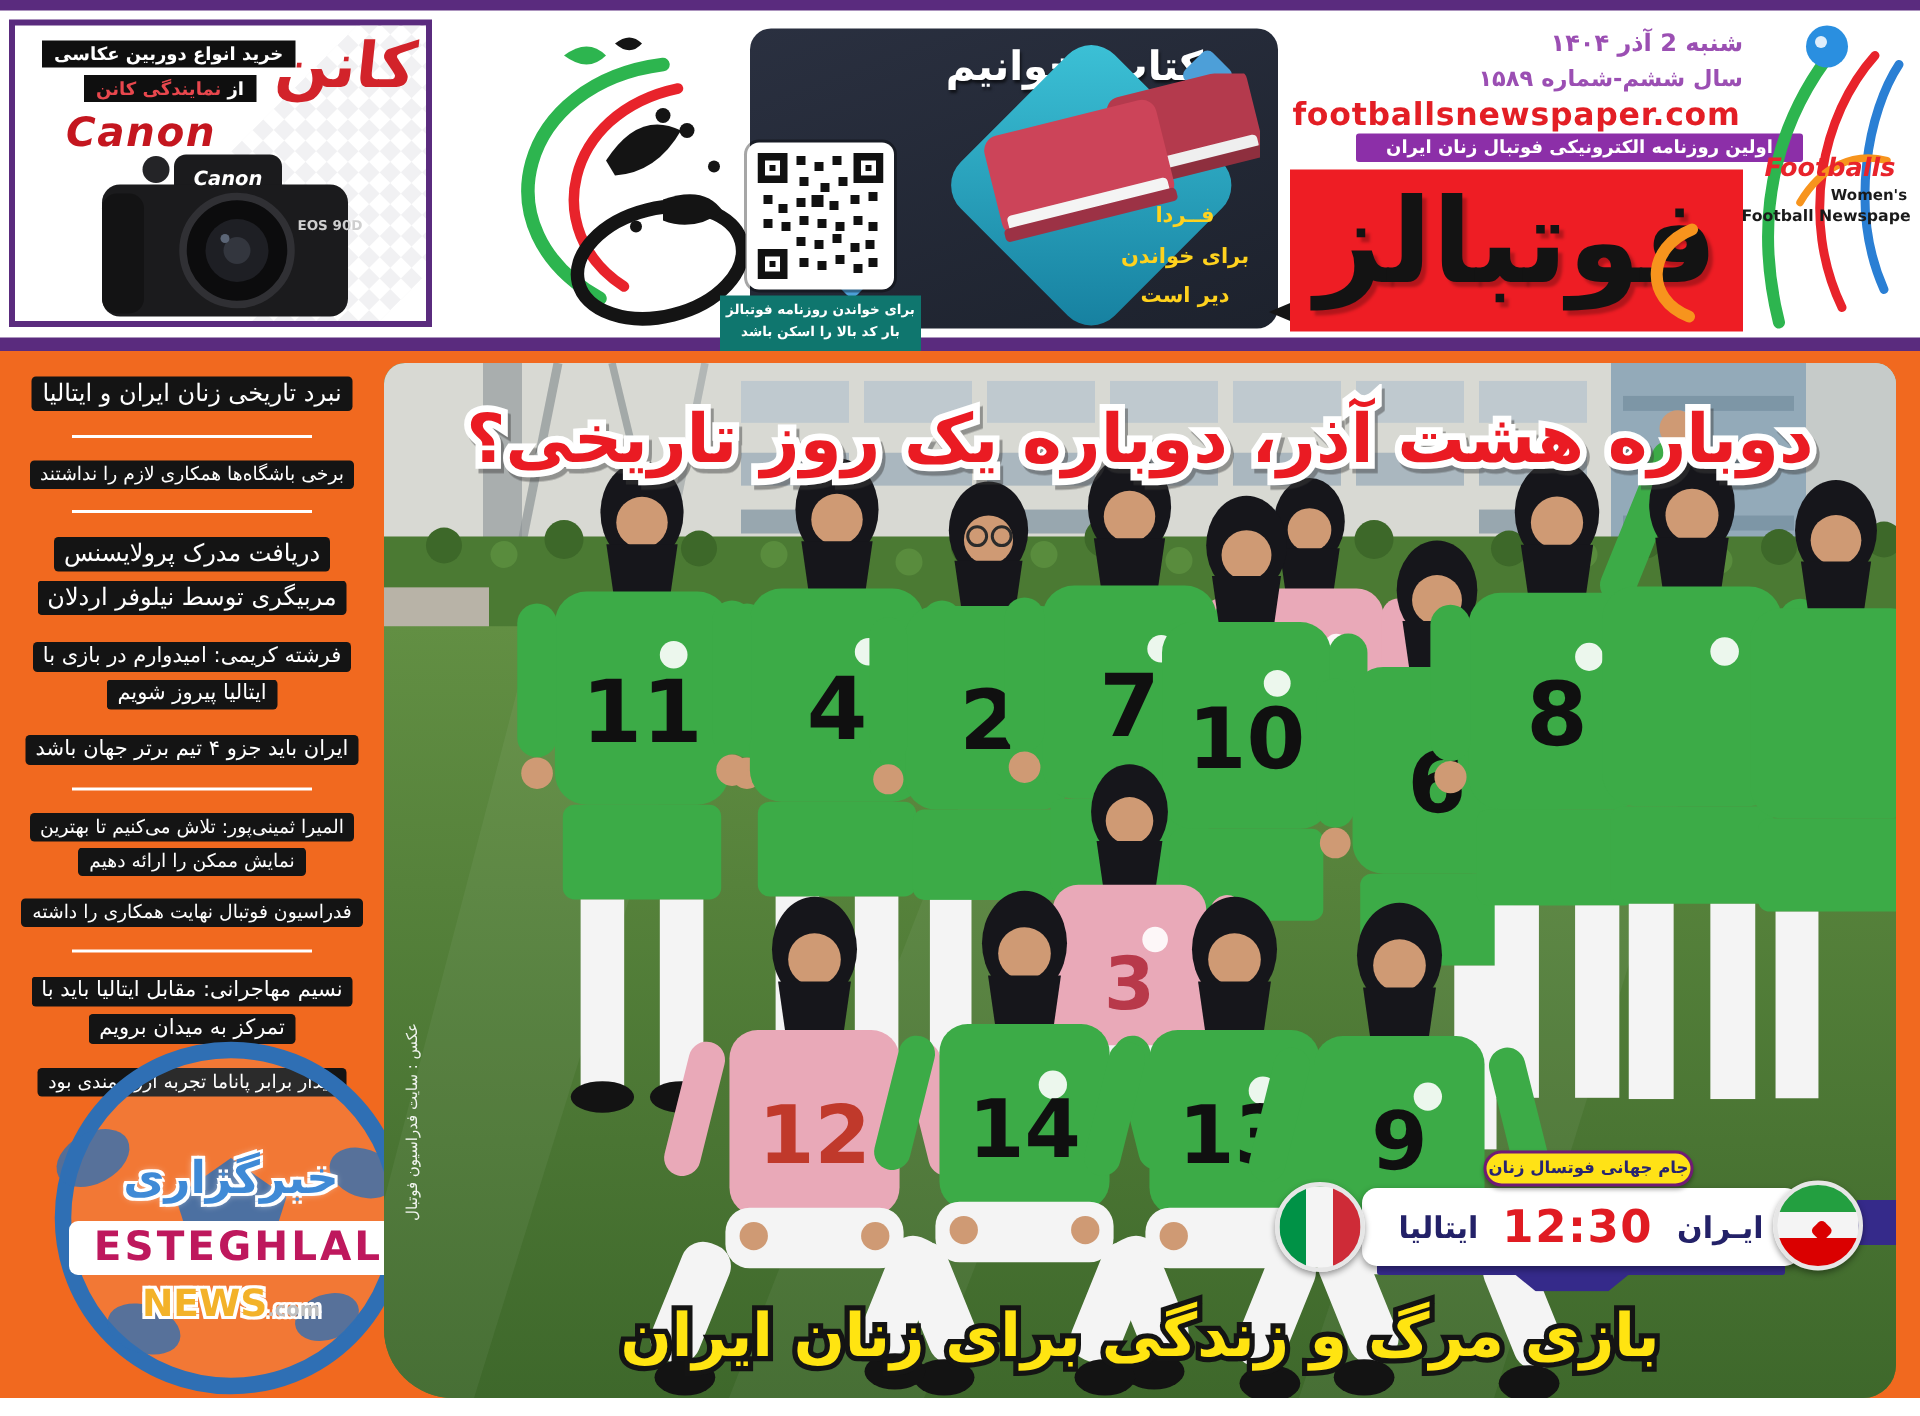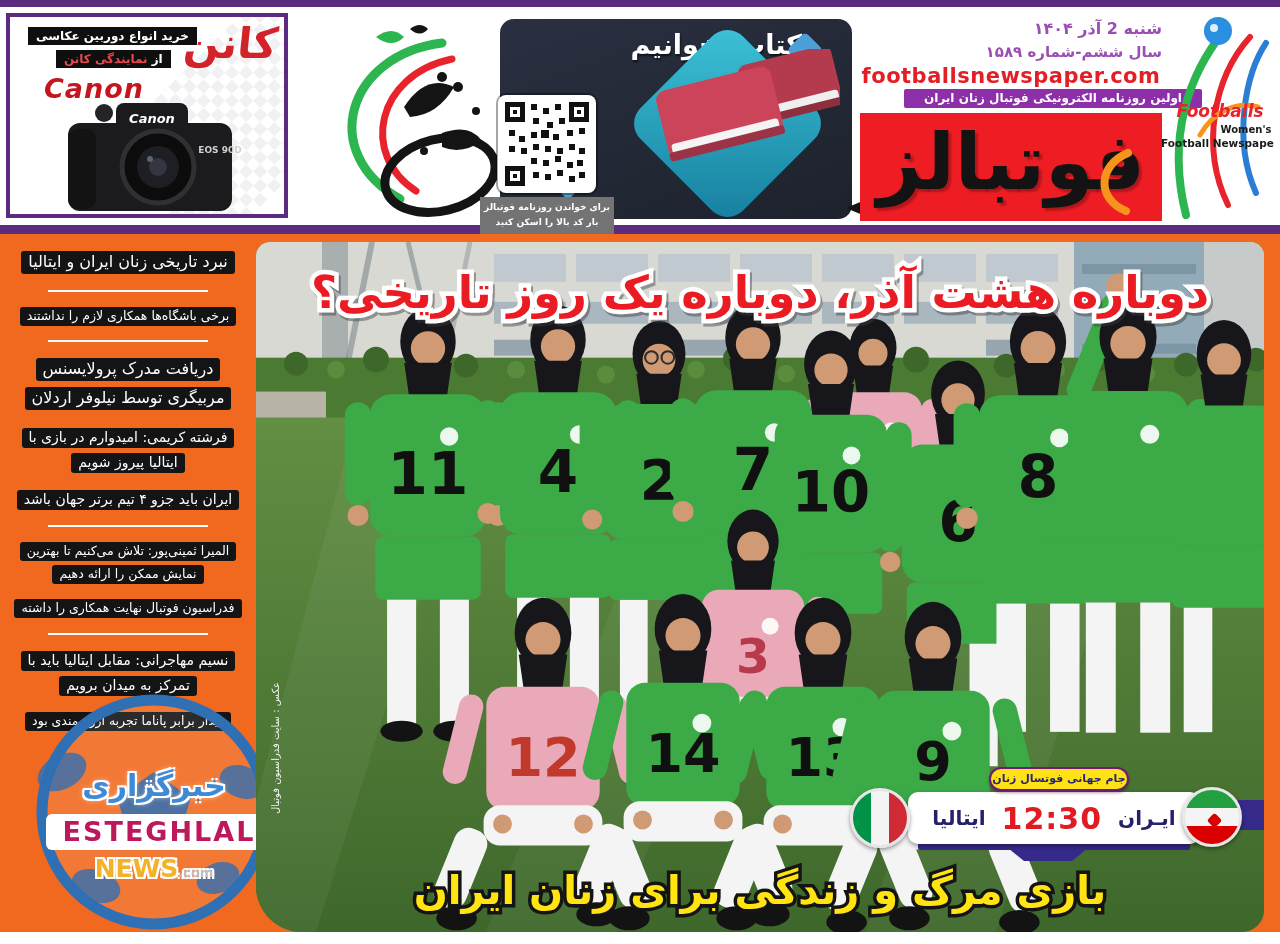--- a/index.html
+++ b/index.html
@@ -35,21 +35,21 @@
                   background:linear-gradient(135deg,#3dc3d8,#157e9e); }
   .chev { background:#4d9fd8; border-radius:5px; transform:rotate(45deg); }
   .book-slogan { right:14px; top:112px; width:96px; color:#ffd21e; font-weight:bold; font-size:14px;
                  direction:rtl; text-align:center; line-height:1.9; }
   .book-arrow { left:846px; top:190px; width:0; height:0; border-top:11px solid transparent;
                 border-bottom:11px solid transparent; border-right:26px solid #151515; }
 
   
   .qr-box { left:498px; top:88px; width:98px; height:98px; background:#fff; border-radius:8px; padding:7px;
             box-shadow:0 0 0 2px rgba(0,0,0,.35); }
-  .qr-caption { left:480px; top:190px; width:134px; background:#737373; color:#fff; font-size:9px; font-weight:bold;
+  .qr-caption { left:480px; top:190px; width:134px; background:#0f766e; color:#fff; font-size:9px; font-weight:bold;
                 direction:rtl; text-align:center; line-height:1.7; padding:3px 2px; }
 
   
   .mh-date  { left:860px; top:12px;  width:302px; text-align:right; direction:rtl; color:#9b4fb3; font-size:16px; font-weight:bold; }
   .mh-issue { left:860px; top:36px;  width:302px; text-align:right; direction:rtl; color:#9b4fb3; font-size:15px; font-weight:bold; }
   .mh-site  { left:856px; top:57px;  width:310px; text-align:center; color:#e31e25; font-size:21px; font-weight:bold; letter-spacing:.5px; }
   .mh-banner{ left:864px; top:82px;  width:298px; height:19px; background:#8c2fa8; color:#fff; font-size:12px; font-weight:bold;
               text-align:center; direction:rtl; line-height:19px; border-radius:2px;margin-left:40px; }
   .mh-redstrip { left:860px; top:106px; width:302px; height:108px; background:#ee1d24; }
   .mh-title { left:860px; top:96px; width:302px; height:120px; color:#131313; font-size:78px; font-weight:bold;
@@ -157,20 +157,25 @@
           <rect x="0" y="0" width="96" height="58" rx="9" fill="#b43a4d"></rect>
           <rect x="3" y="46" width="90" height="10" rx="3" fill="#efefef"></rect>
           <rect x="0" y="54" width="96" height="8" rx="3" fill="#8e2f3e"></rect>
         </g>
         <g transform="translate(14,44) rotate(-14)">
           <rect x="0" y="0" width="118" height="68" rx="10" fill="#cc4459"></rect>
           <rect x="4" y="54" width="110" height="11" rx="3" fill="#f4f4f4"></rect>
           <rect x="0" y="62" width="118" height="9" rx="3" fill="#9c3245"></rect>
         </g>
       </svg>
+      <div class="abs book-slogan">
+        <div>فــردا</div>
+        <div>برای خواندن</div>
+        <div>دیر است</div>
+      </div>
     </div>
     <div class="abs book-arrow"></div>
 
     <div class="abs qr-box">
       <svg width="84" height="84" viewBox="0 0 84 84">
         <g fill="#111">
           <rect x="0" y="0" width="20" height="20"></rect>
             <rect x="64" y="0" width="20" height="20"></rect>
             <rect x="0" y="64" width="20" height="20"></rect>
           <rect x="26" y="2" width="6" height="6"></rect>
@@ -207,21 +212,21 @@
         <rect x="5" y="5" width="10" height="10" fill="#fff"></rect>
           <rect x="8" y="8" width="4" height="4" fill="#111"></rect>
         <rect x="69" y="5" width="10" height="10" fill="#fff"></rect>
           <rect x="72" y="8" width="4" height="4" fill="#111"></rect>
         <rect x="5" y="69" width="10" height="10" fill="#fff"></rect>
           <rect x="8" y="72" width="4" height="4" fill="#111"></rect>
       </svg>
     </div>
     <div class="abs qr-caption">
       <div>برای خواندن روزنامه فوتبالز</div>
-      <div>بار کد بالا را اسکن کنید</div>
+      <div>بار کد بالا را اسکن باشد</div>
     </div>
 
     <div class="abs mh-date fa">شنبه 2 آذر ۱۴۰۴</div>
     <div class="abs mh-issue fa">سال ششم-شماره ۱۵۸۹</div>
     <div class="abs mh-site">footballsnewspaper.com</div>
     <div class="abs mh-banner fa">اولین روزنامه الکترونیکی فوتبال زنان ایران</div>
     <div class="abs mh-redstrip"></div>
     <div class="abs mh-title fa">فوتبالز</div>
     <svg class="abs" style="left:1088px; top:140px;" width="50" height="70" viewBox="0 0 50 70">
       <path d="M40,6 C10,18 8,52 38,64" fill="none" stroke="#f7941d" stroke-width="8" stroke-linecap="round"></path>

